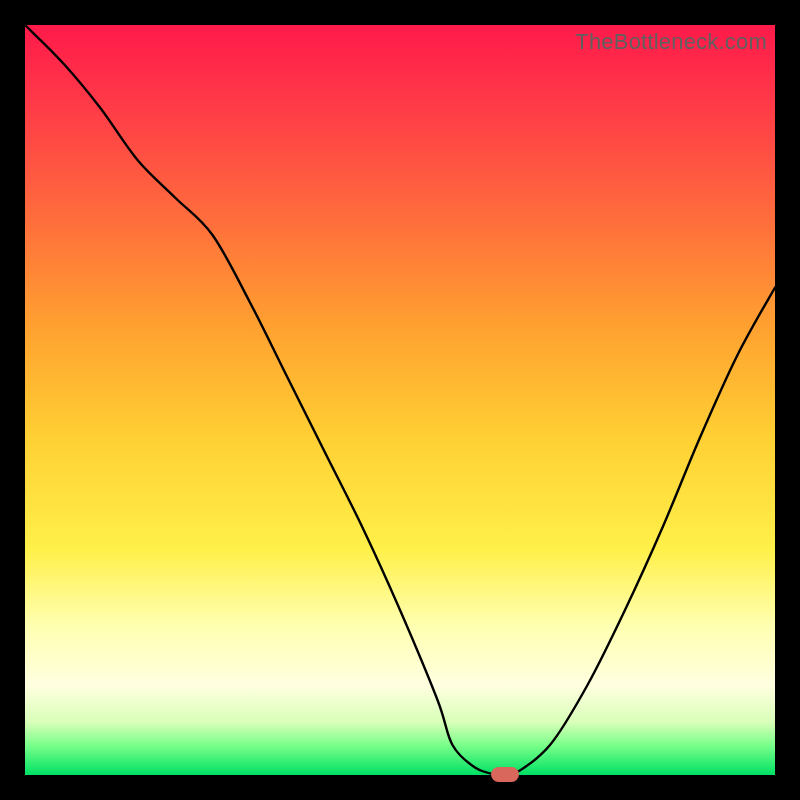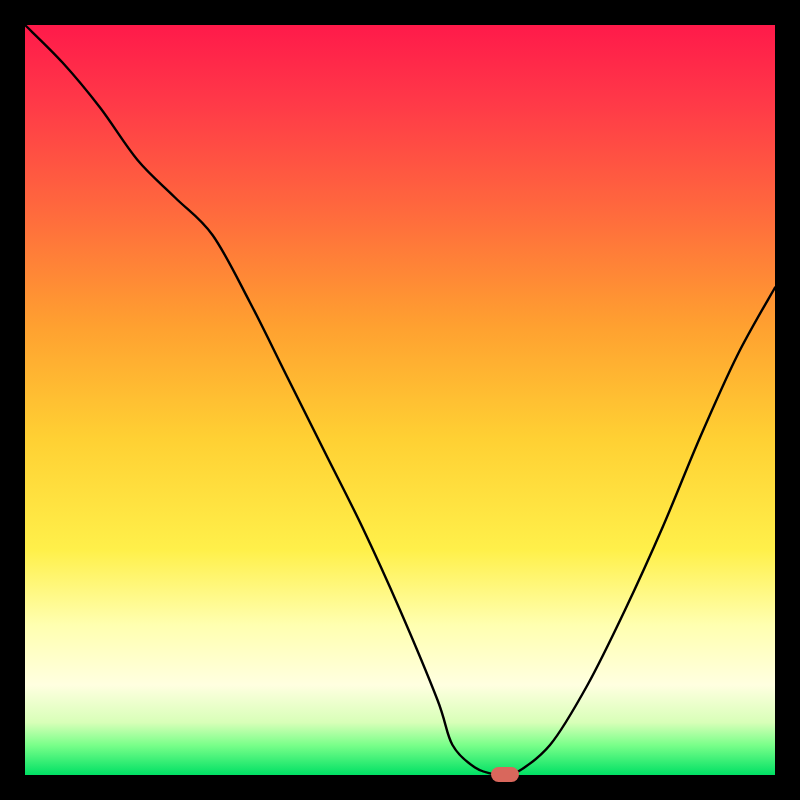--- a/index.html
+++ b/index.html
@@ -60,18 +60,19 @@
     height: 15px;
     border-radius: 999px;
     background: #d9675c;
   }
 </style>
 </head>
 <body>
 
 <div class="frame">
   <div class="plot-area">
+    <div class="watermark">TheBottleneck.com</div>
     <svg class="curve" viewBox="0 0 750 750" preserveAspectRatio="none">
       <path fill="none" stroke="#000" stroke-width="2.4" stroke-linejoin="round" stroke-linecap="round" d="M 0 0 C 6.25 6.25 25 23.75 37.5 37.5 C 50 51.25 62.5 66.25 75 82.5 C 87.5 98.75 100 120 112.5 135 C 125 150 137.5 160 150 172.5 C 162.5 185 175 192.5 187.5 210 C 200 227.5 212.5 253.75 225 277.5 C 237.5 301.25 250 327.5 262.5 352.5 C 275 377.5 287.5 402.5 300 427.5 C 312.5 452.5 325 476.25 337.5 502.5 C 350 528.75 362.5 556.25 375 585 C 387.5 613.75 403.75000000000006 652.5 412.50000000000006 675 C 421.25000000000006 697.5 421.24999999999994 708.75 427.49999999999994 720 C 433.74999999999994 731.25 442.5 737.5 450 742.5 C 457.5 747.5 466.25 748.75 472.5 750 C 478.75 751.25 478.75 755 487.5 750 C 496.25 745 512.5 735 525 720 C 537.5 705 550 682.5 562.5 660 C 575 637.5 587.5 611.25 600 585 C 612.5 558.75 625 531.25 637.5 502.5 C 650 473.75 662.5 441.25 675 412.5 C 687.5 383.75 700 354.99999999999994 712.5 329.99999999999994 C 725 304.99999999999994 743.75 273.75 750 262.5 "></path>
     </svg>
     <div class="marker" style="left: 466px; top: 742px;"></div>
   </div>
 </div>
 
 </body></html>

